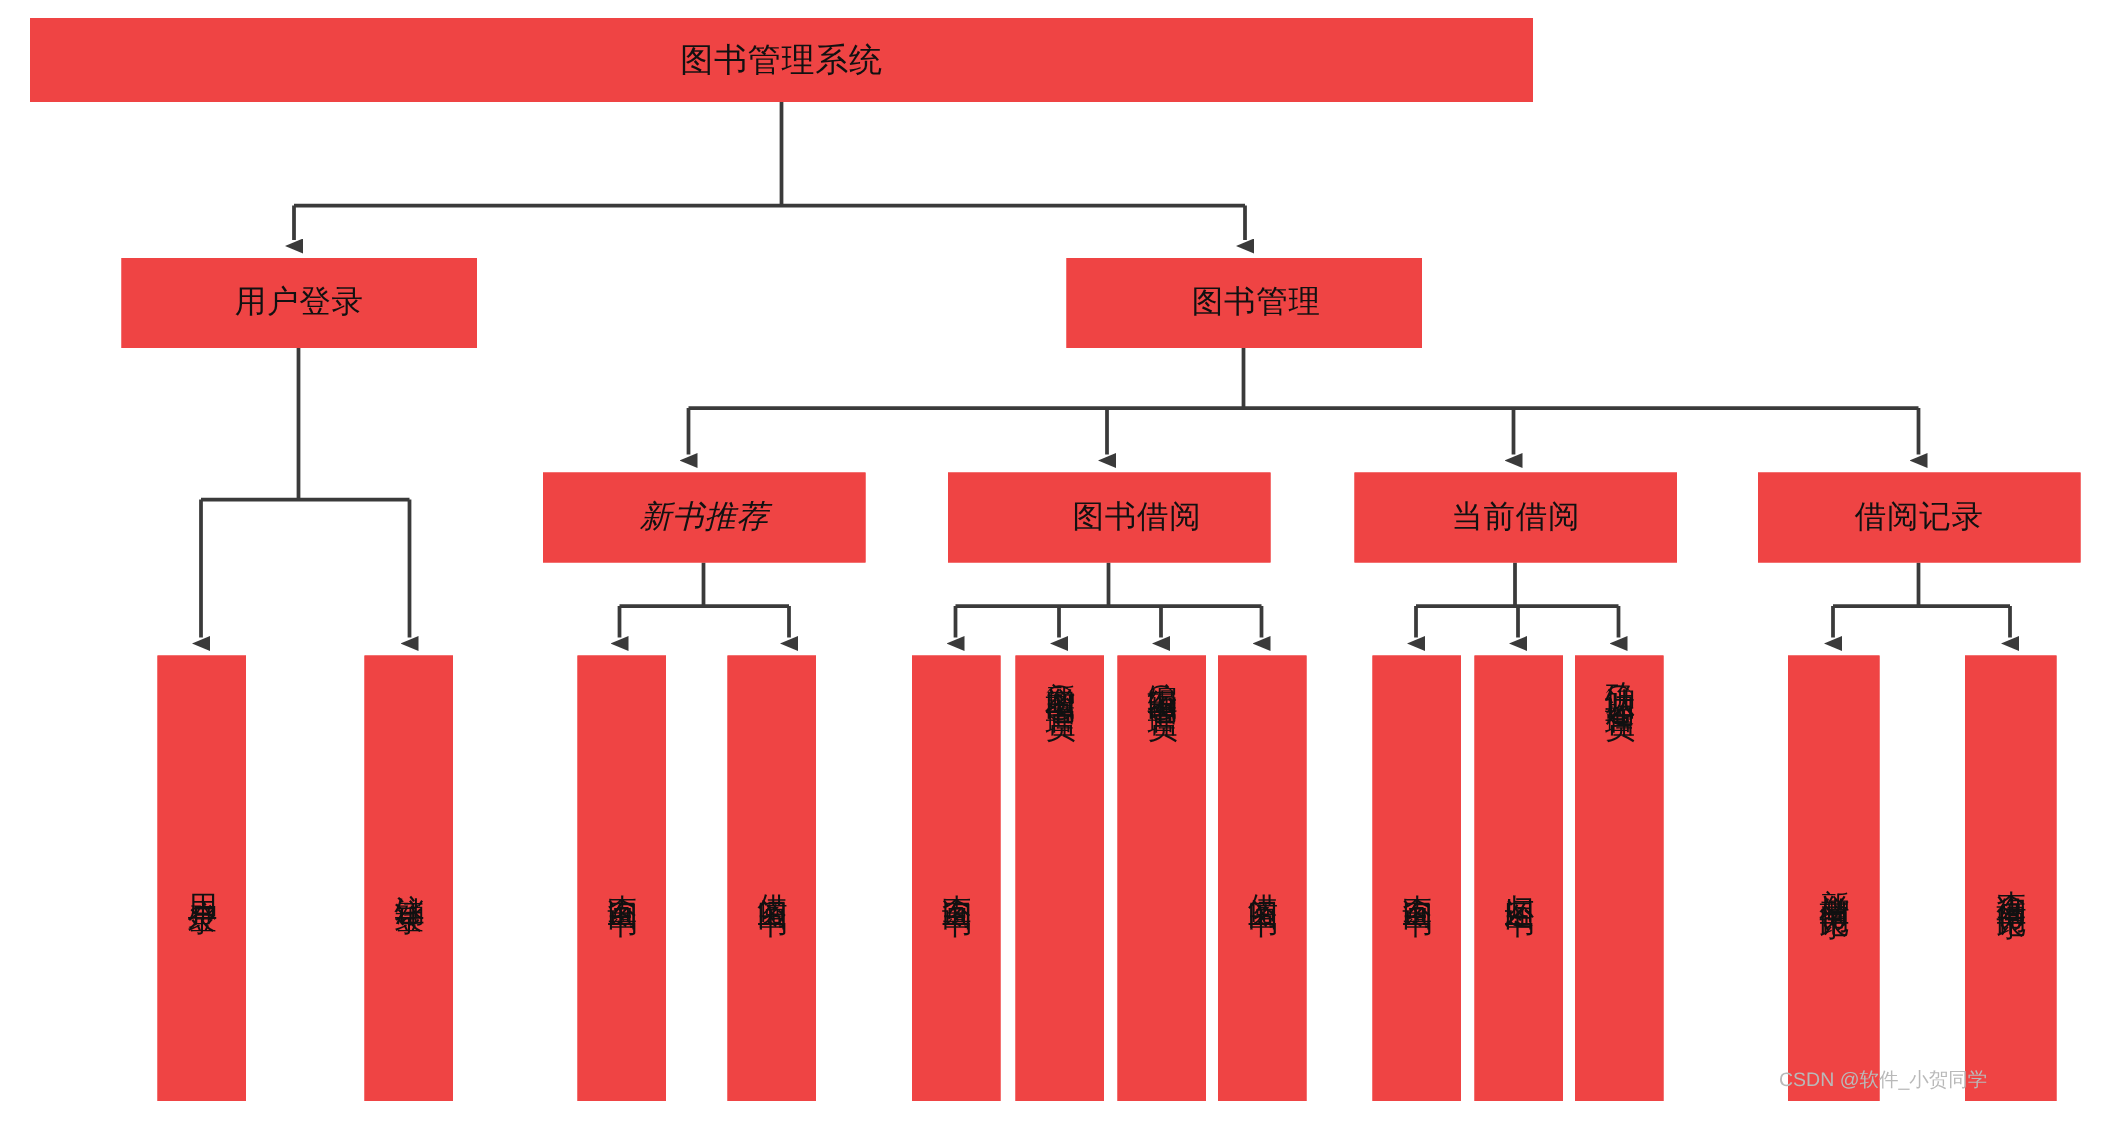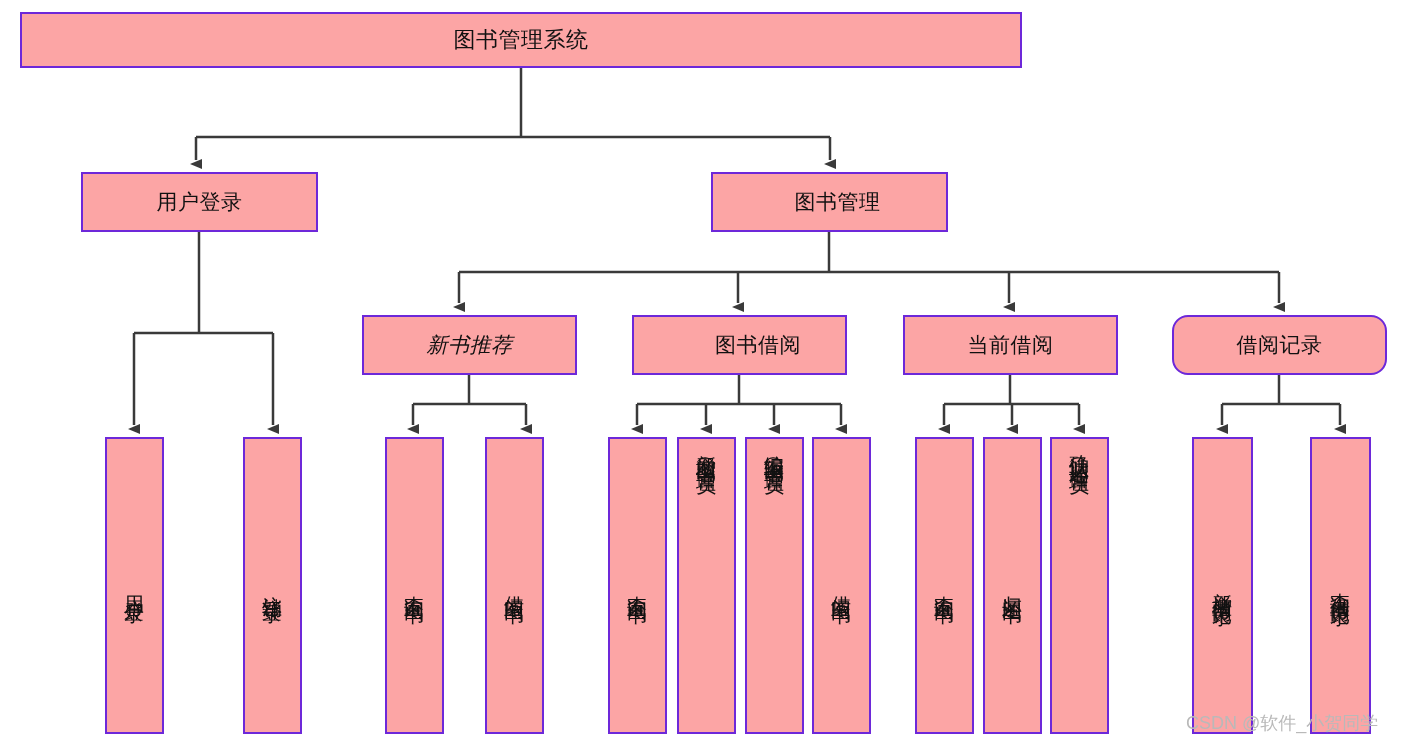--- a/index.html
+++ b/index.html
@@ -22,22 +22,22 @@
     position: absolute;
     left: 0;
     top: 0;
     width: 1405px;
     height: 747px;
     pointer-events: none;
   }
   .node {
     position: absolute;
     box-sizing: border-box;
-    background: #fca5a5;
-    border: 2px solid #6d28d9;
+    background: #ef4444;
+    border: 2px solid #ef4444;
     display: flex;
     align-items: center;
     justify-content: center;
     color: #1a1a1a;
     z-index: 2;
     text-align: center;
   }
   .node-label {
     font-size: 21px;
     line-height: 1.18;
@@ -59,21 +59,21 @@
     white-space: nowrap;
   }
   .node.v-center {
     align-items: center;
   }
   .node.root .node-label { font-size: 22px; }
   .watermark {
     position: absolute;
     left: 1186px;
     top: 711px;
-    font-size: 18px;
+    font-size: 13px;
     color: #b9b9b9;
     white-space: nowrap;
     z-index: 5;
     font-family: "Liberation Sans", "DejaVu Sans", sans-serif;
   }
 </style>
 </head>
 <body>
 
 <div id="canvas">
@@ -141,21 +141,21 @@
 
   <div class="node" style="left:362px; top:315px; width:215px; height:60px;font-style:italic;">
     <span class="node-label">新书推荐</span>
   </div>
   <div class="node" style="left:632px; top:315px; width:215px; height:60px;padding-left:37px;">
     <span class="node-label">图书借阅</span>
   </div>
   <div class="node" style="left:903px; top:315px; width:215px; height:60px;">
     <span class="node-label">当前借阅</span>
   </div>
-  <div class="node" style="left:1172px; top:315px; width:215px; height:60px;border-radius:16px;">
+  <div class="node" style="left:1172px; top:315px; width:215px; height:60px;">
     <span class="node-label">借阅记录</span>
   </div>
 
   <div class="node vertical v-center" style="left:105px; top:437px; width:59px; height:297px;">
     <span class="node-label">用户登录</span>
   </div>
   <div class="node vertical v-center" style="left:243px; top:437px; width:59px; height:297px;">
     <span class="node-label">注销登录</span>
   </div>
 

